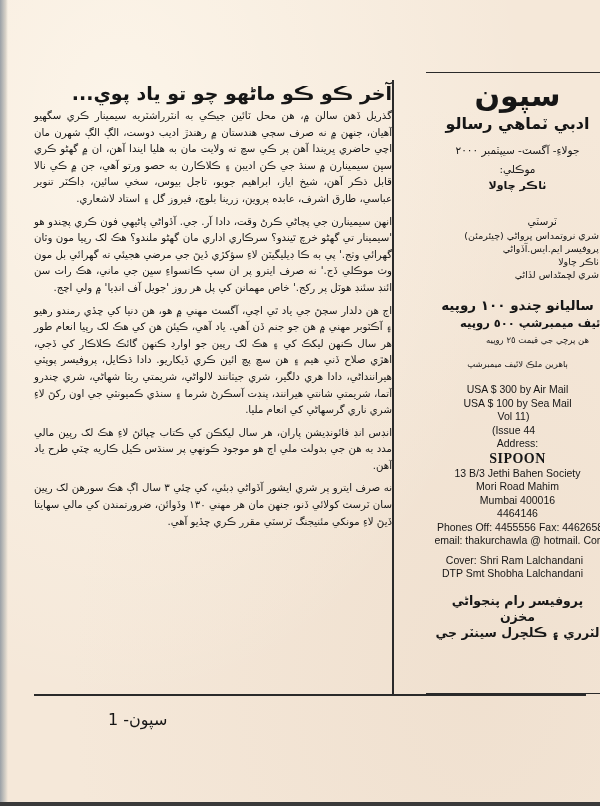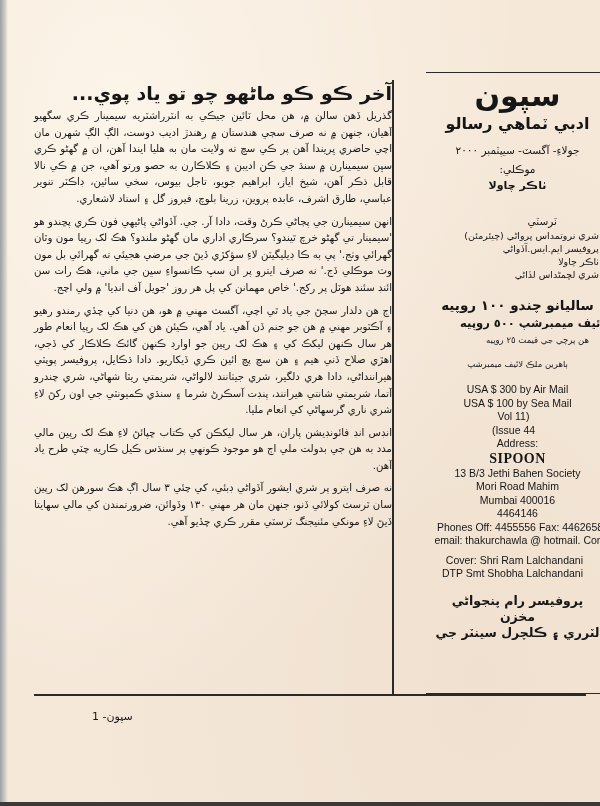--- a/index.html
+++ b/index.html
@@ -55,21 +55,21 @@
   .mh-single { direction:rtl; font-size:8.5px; line-height:14px; margin-top:2px;padding-left:40px; }
   .mh-abroad { direction:rtl; font-size:8.5px; line-height:14px; margin-top:10px; }
   .en { direction:ltr; font-family:"Liberation Sans", sans-serif; font-size:10.5px; line-height:13.5px; }
   .en-block { margin-top:12px; }
   .vol-line { display:flex; justify-content:flex-end; padding:0 28px 0 20px;flex-direction:column; }
   .sipoon { font-family:"Liberation Serif", serif; font-weight:bold; font-size:14px; line-height:16px; letter-spacing:0.5px; }
   .en-left { text-align:center; padding-left:5px; white-space:nowrap; }
   .credits { text-align:right; padding-right:26px; margin-top:6px; }
   .library { direction:rtl; font-weight:bold; font-size:12.5px; line-height:16px; margin-top:12px; }
 
-  .folio { position:absolute; left:92px; top:710px; font-size:11px; white-space:nowrap; direction:ltr; }
+  .folio { position:absolute; left:108px; top:710px; font-size:16px; white-space:nowrap; direction:ltr; }
 </style>
 </head>
 <body>
 
 <div class="page-bg"></div>
 <div class="left-edge"></div>
 
 <section class="article">
   <h1 class="article-title">آخر ڪو ڪو ماڻهو چو تو ياد پوي...</h1>
   <p>گذريل ڏهن سالن ۾، هن محل ٽائين جيڪي به انٽرراشٽريه سيمينار ڪري سگهيو آهيان، جنهن ۾ نه صرف سڄي هندستان ۾ رهندڙ اديب دوست، الڳ الڳ شهرن مان اچي حاضري ڀريندا آهن پر ڪي سچ ته ولايت مان به هليا ايندا آهن، ان ۾ گهڻو ڪري سڀن سيمينارن ۾ سنڌ جي ڪن اديبن ۽ ڪلاڪارن به حصو ورتو آهي، جن ۾ ڪي نالا قابل ذڪر آهن، شيخ اياز، ابراهيم جويو، تاجل بيوس، سخي سائين، ڊاڪٽر تنوير عباسي، طارق اشرف، عابده پروين، زرينا بلوچ، فيروز گل ۽ استاد لاشعاري.</p>

